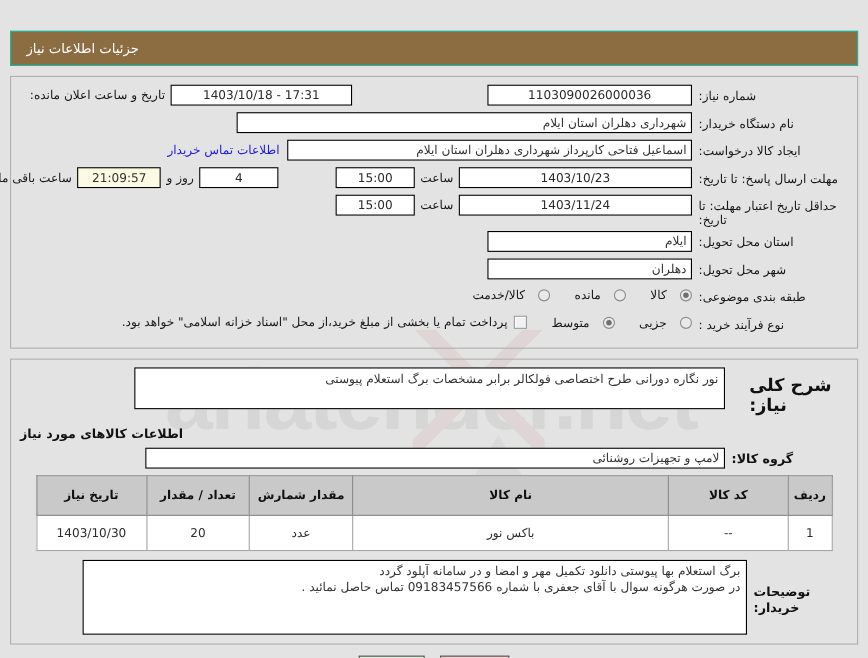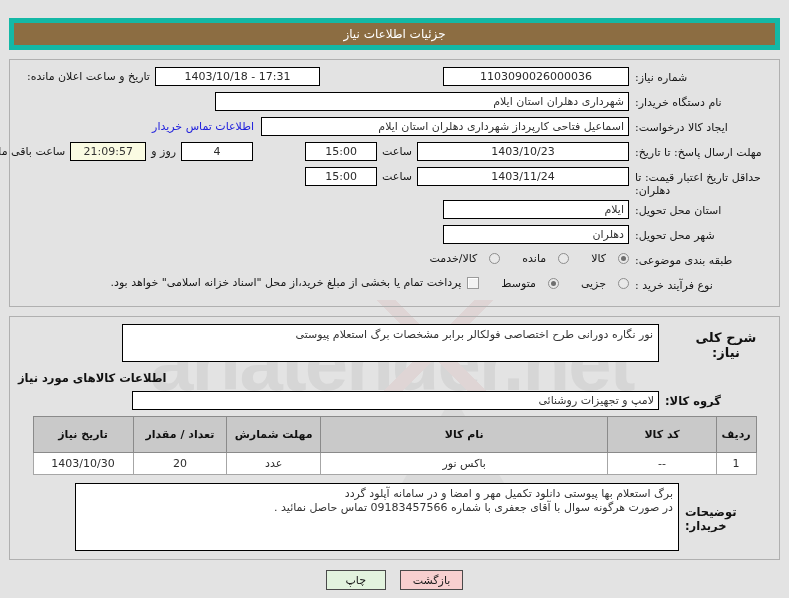--- a/index.html
+++ b/index.html
@@ -53,27 +53,27 @@
     position: absolute;
     left: 395px; top: 95px;
     width: 0; height: 0;
     border-left: 58px solid transparent;
     border-right: 58px solid transparent;
     border-bottom: 100px solid #c8c8c8;
   }
 
   
   .page-header {
-    margin: 18px 9px 0 9px;
+    margin: 28px 9px 0 9px;
     height: 32px;
     background: #8c6d42;
-    border: 5px solid #14b8a6;
-    display: flex;
-    align-items: center;
-    justify-content: center;
+    border: 1px solid #14b8a6;
+    display: flex;
+    align-items: center;
+    justify-content: flex-end;
     padding: 0 14px;
     position: relative;
     z-index: 2;
   }
   .page-header .title {
     color: #ffffff;
     font-size: 12px;
     font-weight: normal;
   }
 
@@ -227,25 +227,25 @@
 
   
   .desc-row {
     display: flex;
     align-items: flex-start;
     justify-content: flex-start;
   }
   .desc-label {
     width: 112px;
     flex: 0 0 112px;
-    text-align: center;
+    text-align: left;
     padding-left: 22px;
     padding-top: 6px;
     font-weight: bold;
-    font-size: 13px;
+    font-size: 16px;
     color: #111;
   }
   .ta {
     border: 1px solid #000;
     background: #fff;
     width: 537px;
     height: 38px;
     font-family: "DejaVu Sans", "Liberation Sans", sans-serif;
     font-size: 11px;
     color: #333;
@@ -283,21 +283,21 @@
     border: 1px solid #8a8a8a;
     height: 36px;
     font-weight: bold;
     font-size: 11px;
     color: #111;
     text-align: center;
     padding: 0 4px;
   }
   table.goods td {
     border: 1px solid #a6a6a6;
-    height: 22px;
+    height: 32px;
     text-align: center;
     color: #2d2d2d;
     padding: 0 4px;
     background: #fff;
   }
   .col-row   { width: 36px; }
   .col-code  { width: 104px; }
   .col-name  { width: 276px; }
   .col-unit  { width: 90px; }
   .col-qty   { width: 90px; }
@@ -395,21 +395,21 @@
       <input class="ti num w-time" readonly="" value="15:00" style="">
       <span style="width:52px"></span>
       <input class="ti num w-days" readonly="" value="4" style="">
       <span class="inline-lbl">روز و</span>
       <div class="countdown">21:09:57</div>
       <span class="inline-lbl">ساعت باقی مانده</span>
     </div>
   </div>
 
   <div class="frow">
-    <div class="flabel">حداقل تاریخ اعتبار قیمت: تا دهلران:</div>
+    <div class="flabel">حداقل تاریخ اعتبار مهلت: تا تاریخ:</div>
     <div class="fval">
       <input class="ti num w-date" readonly="" value="1403/11/24" style="">
       <span class="inline-lbl">ساعت</span>
       <input class="ti num w-time" readonly="" value="15:00" style="">
     </div>
   </div>
 
   <div class="frow">
     <div class="flabel">استان محل تحویل:</div>
     <div class="fval">
@@ -482,21 +482,21 @@
     </div>
   </div>
 
   <div class="tbl-wrap">
     <table class="goods">
       <thead>
         <tr>
           <th class="col-row">ردیف</th>
           <th class="col-code">کد کالا</th>
           <th class="col-name">نام کالا</th>
-          <th class="col-unit">مهلت شمارش</th>
+          <th class="col-unit">مقدار شمارش</th>
           <th class="col-qty">تعداد / مقدار</th>
           <th class="col-date">تاریخ نیاز</th>
         </tr>
       </thead>
       <tbody>
         <tr>
           <td>1</td>
           <td>--</td>
           <td>باکس نور</td>
           <td>عدد</td>

